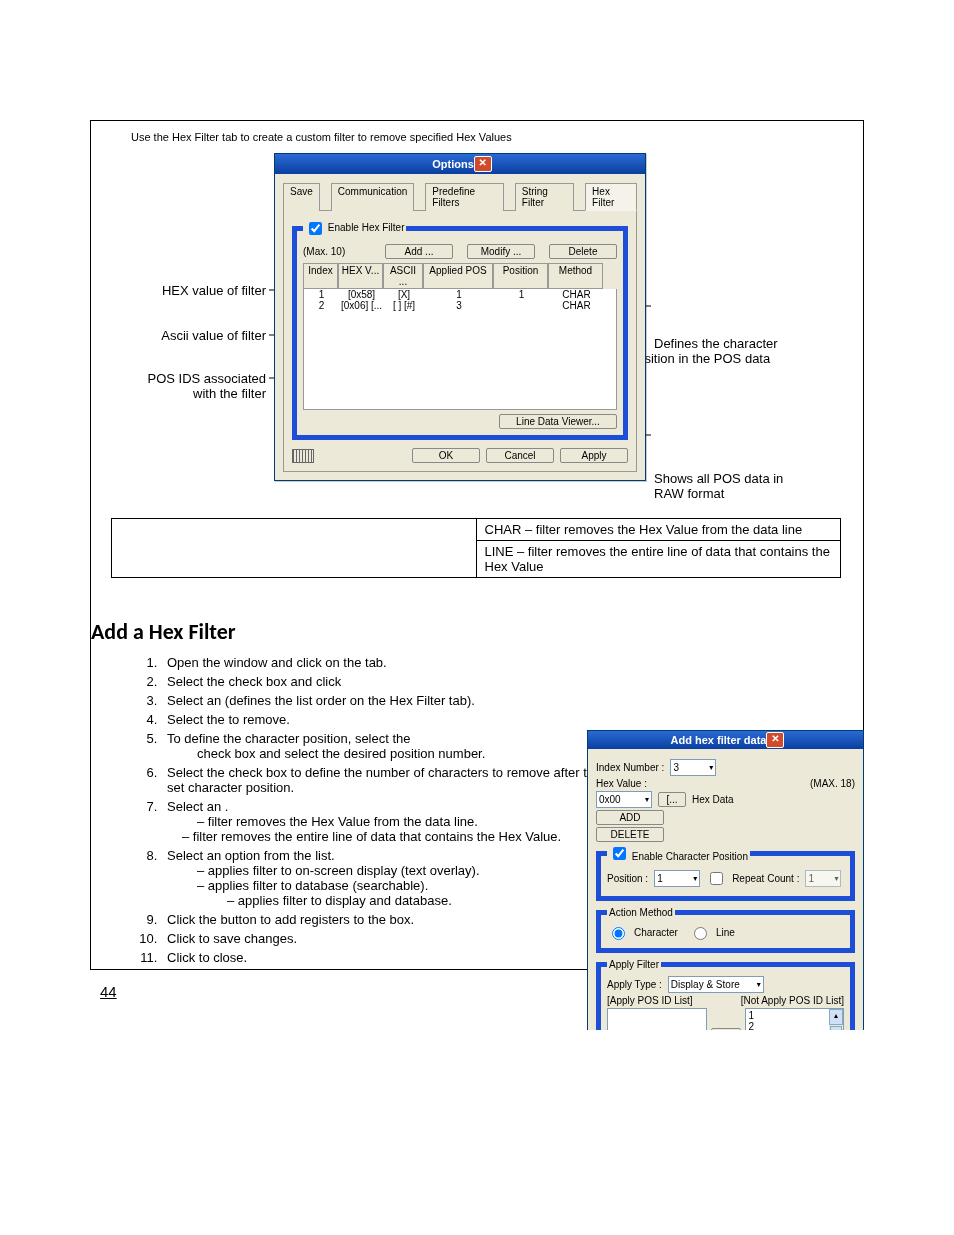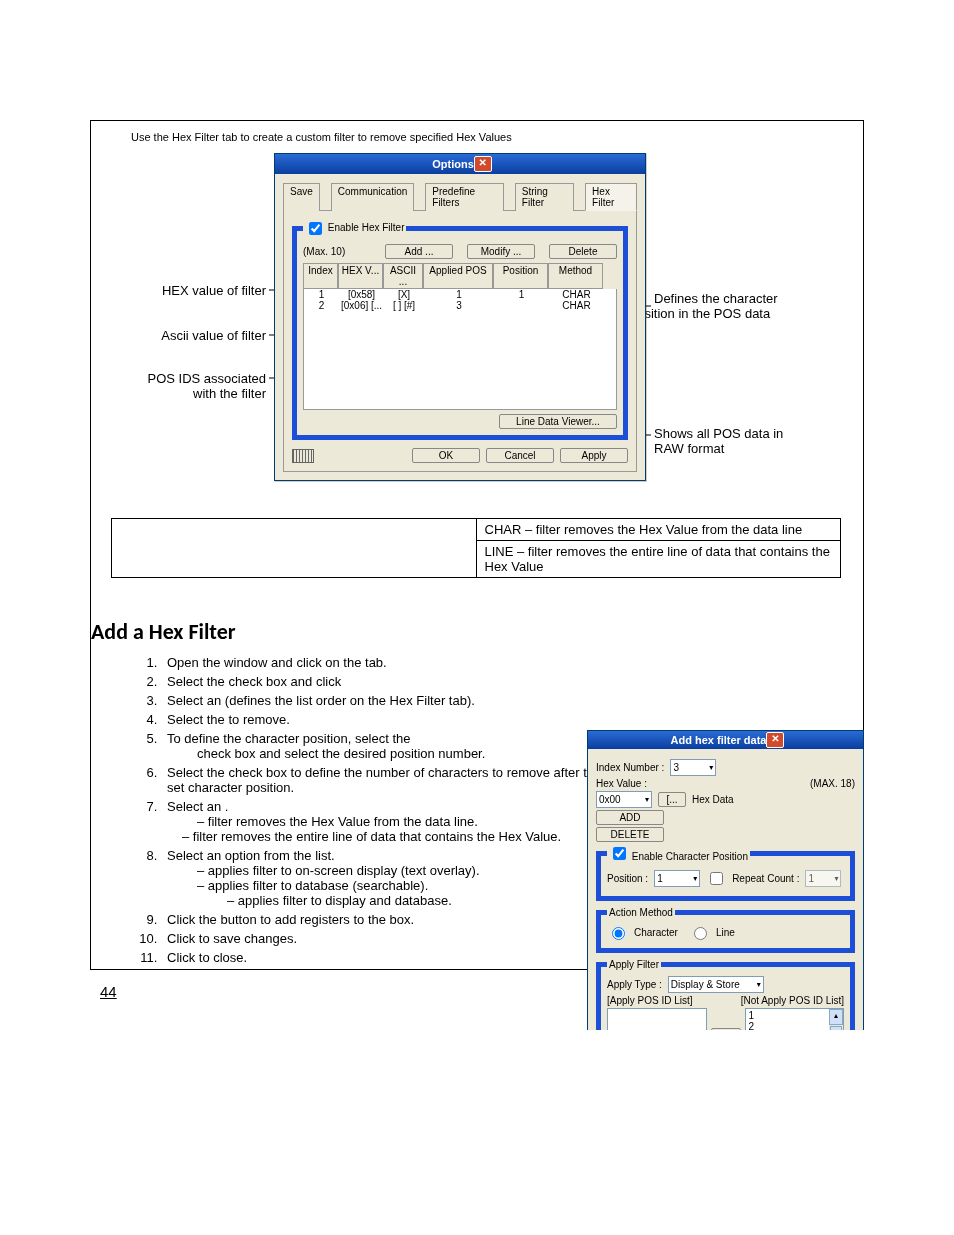--- a/index.html
+++ b/index.html
@@ -30,21 +30,21 @@
     position: relative;
     width: 100%;
     height: 345px;
   }
   .callout {
     position: absolute;
     font-size: 13px;
     white-space: nowrap;
   }
   .left-call { text-align: right; }
-  .right-call { text-align: right; }
+  .right-call { text-align: right; margin-top: 45px; }
   
   .win {
     position: absolute;
     left: 183px;
     top: 0;
     width: 370px;
     background: #ece9d8;
     border: 1px solid #003c74;
     font-family: Tahoma, Arial, sans-serif;
     font-size: 11px;

